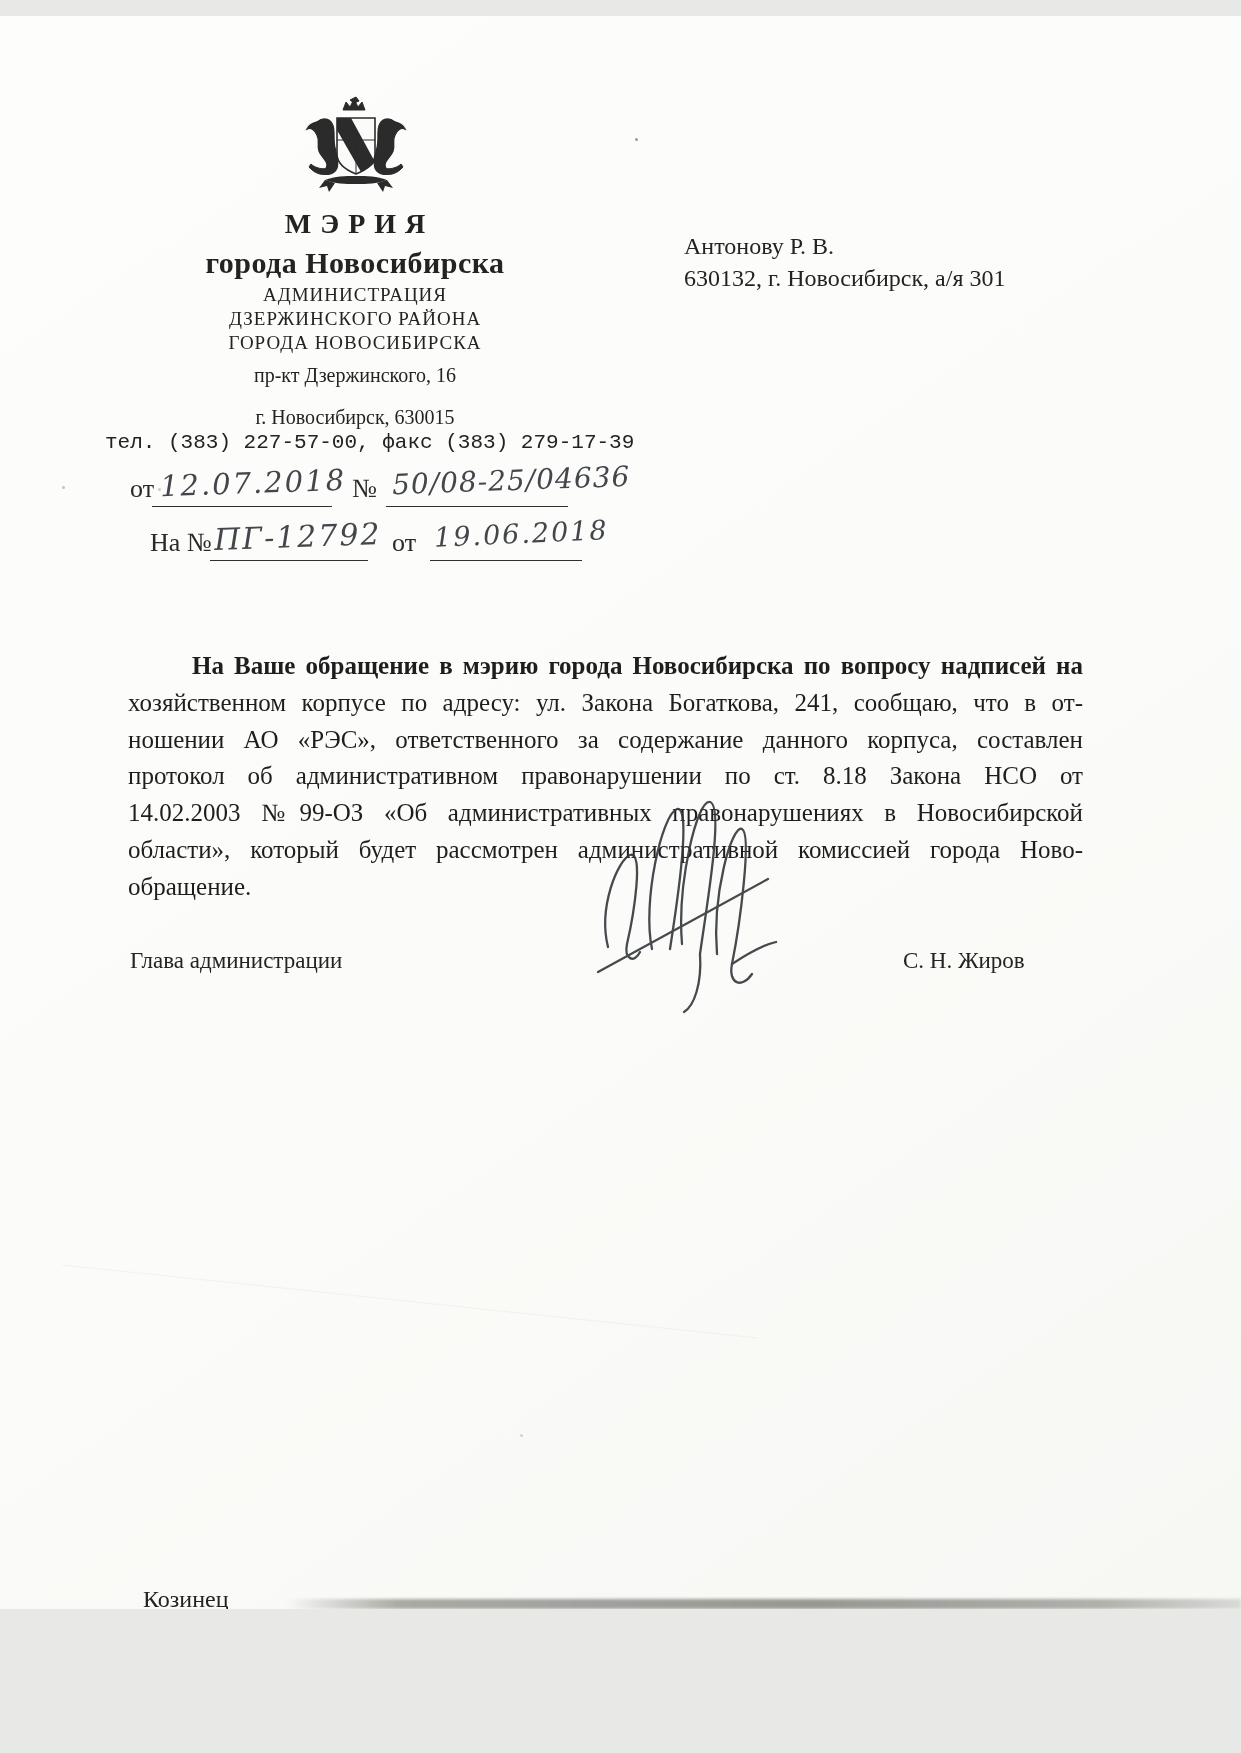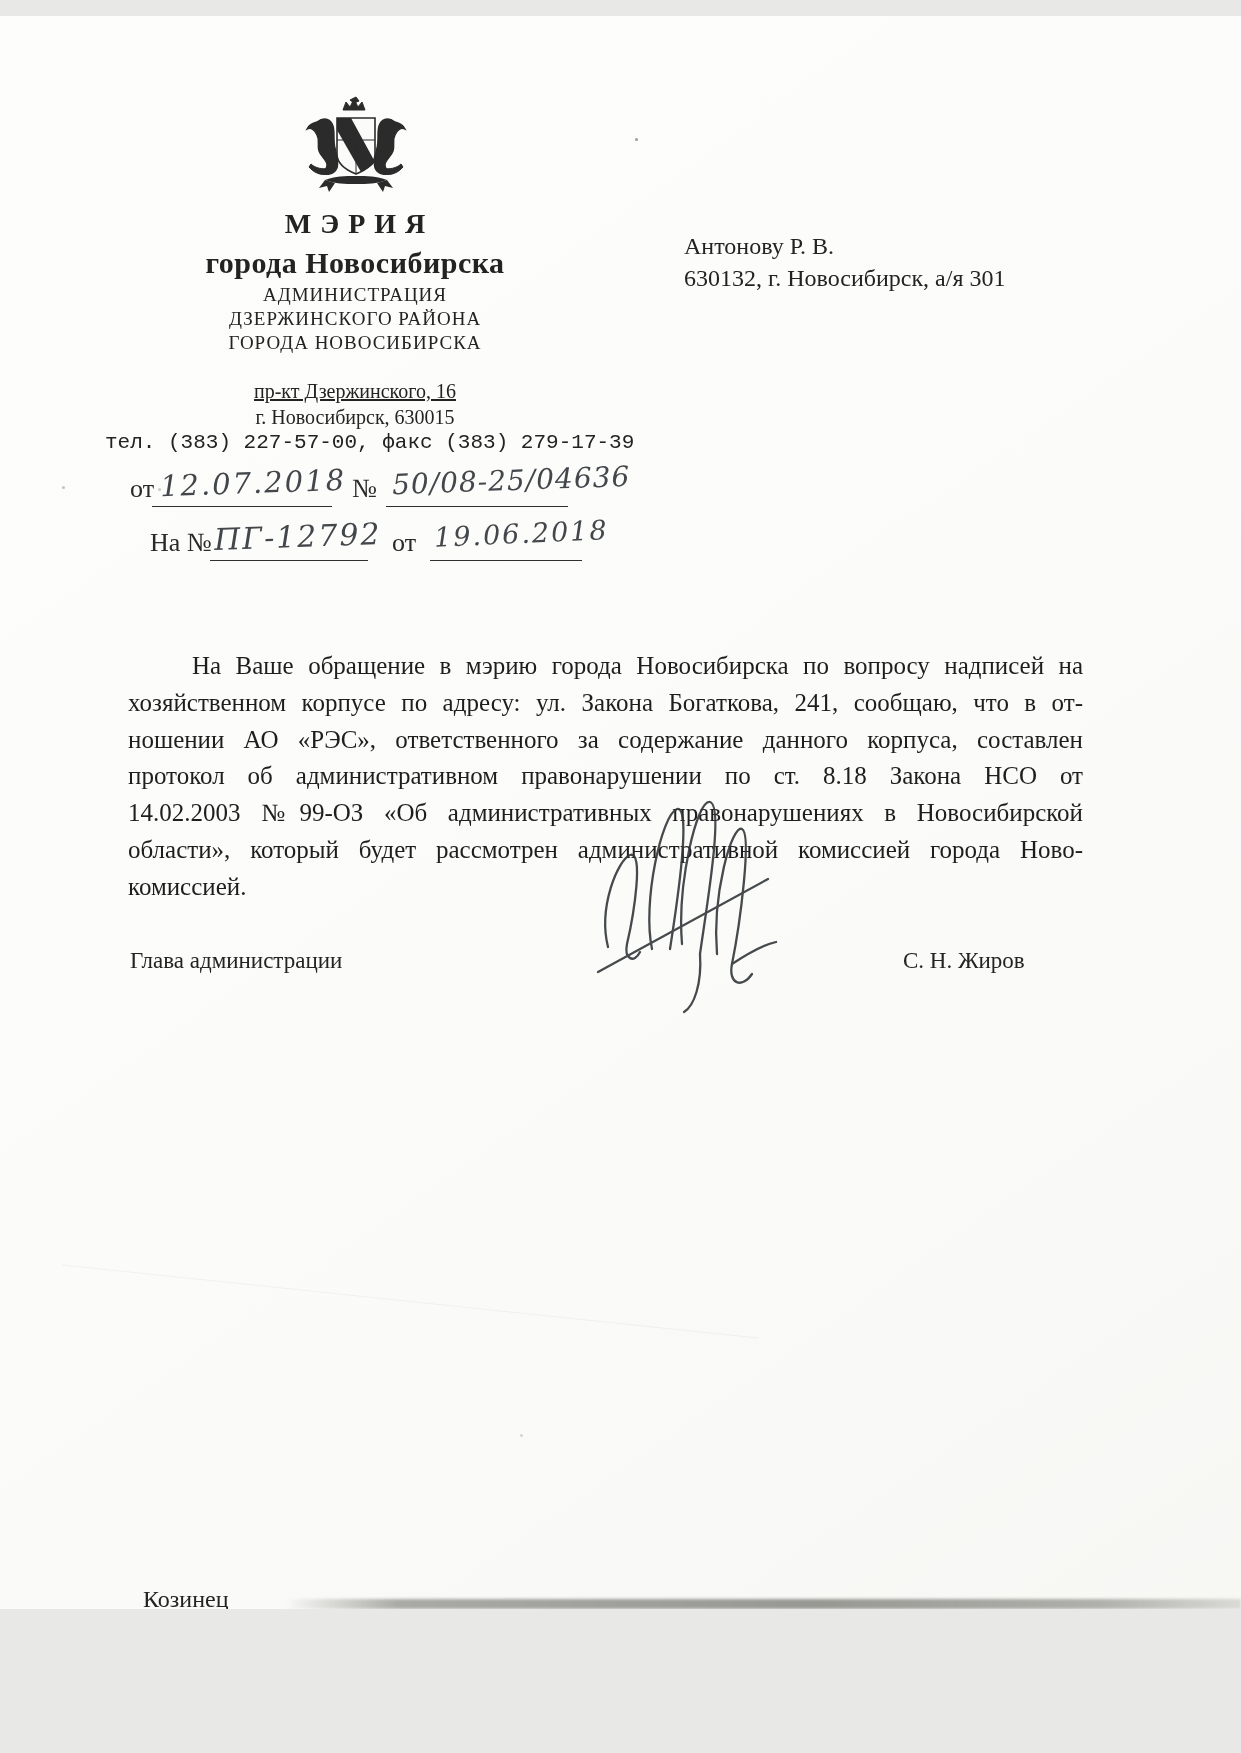--- a/index.html
+++ b/index.html
@@ -31,21 +31,21 @@
     color:#43474b;
     letter-spacing:2px;
     white-space:nowrap;
   }
   
   .body-block{left:128px;top:632px;width:955px;font-size:25px;line-height:36.8px;color:#1e1e1e;}
   .bline{text-align:justify;height:36.8px;overflow:hidden;}
   .bline::after{content:"";display:inline-block;width:100%;height:0;}
   .bline.last{text-align:left;}
   .bline.last::after{content:none;}
-  .indent{text-indent:64px;}
+  .indent{text-indent:64px;font-weight:bold;}
   
   .sig-title{left:130px;top:932px;font-size:23px;}
   .sig-name{left:903px;top:932px;font-size:23px;}
   svg.ink{stroke:#33373b;fill:none;stroke-linecap:round;stroke-linejoin:round;opacity:.9;}
   
   .exec{left:143px;top:1568px;font-size:24px;line-height:31px;}
   .hw-note{
     left:-10px;top:1678px;
     font-family:"DejaVu Serif",serif;font-style:italic;
     font-size:34px;color:#3c4045;letter-spacing:3px;
@@ -96,21 +96,21 @@
         <path d="M92 84 l6 8 -8 -2 -2 6 -6 -9 z"></path>
       </g>
     </svg>
   </div>
 
   <div class="abs lh lh-title" style="top:192px;">МЭРИЯ</div>
   <div class="abs lh lh-title2" style="top:230px;">города Новосибирска</div>
   <div class="abs lh lh-caps" style="top:268px;">АДМИНИСТРАЦИЯ</div>
   <div class="abs lh lh-caps" style="top:292px;">ДЗЕРЖИНСКОГО РАЙОНА</div>
   <div class="abs lh lh-caps" style="top:316px;">ГОРОДА НОВОСИБИРСКА</div>
-  <div class="abs lh lh-addr" style="top:364px;text-decoration:underline;">пр-кт Дзержинского, 16</div>
+  <div class="abs lh lh-addr" style="top:348px;">пр-кт Дзержинского, 16</div>
   <div class="abs lh lh-addr" style="top:390px;">г. Новосибирск, 630015</div>
   <div class="abs lh lh-tel" style="top:415px;">тел. (383) 227-57-00, факс (383) 279-17-39</div>
 
   <div class="abs recipient">
     <div>Антонову Р. В.</div>
     <div>630132, г. Новосибирск, а/я 301</div>
   </div>
 
   <div class="abs ref-label" style="left:130px;top:458px;">от</div>
   <div class="abs uline" style="left:152px;top:489px;width:180px;"></div>
@@ -126,21 +126,21 @@
   <div class="abs uline" style="left:430px;top:543px;width:152px;"></div>
   <div class="abs hw" style="left:434px;top:502px;font-size:27px;transform:rotate(-2.5deg);">19.06.2018</div>
 
   <div class="abs body-block">
     <div class="bline indent">На Ваше обращение в мэрию города Новосибирска по вопросу надписей на</div>
     <div class="bline">хозяйственном корпусе по адресу: ул. Закона Богаткова, 241, сообщаю, что в от-</div>
     <div class="bline">ношении АО «РЭС», ответственного за содержание данного корпуса, составлен</div>
     <div class="bline">протокол об административном правонарушении по ст. 8.18 Закона НСО от</div>
     <div class="bline">14.02.2003 №99-ОЗ «Об административных правонарушениях в Новосибирской</div>
     <div class="bline">области», который будет рассмотрен административной комиссией города Ново-</div>
-    <div class="bline last">комиссией.</div>
+    <div class="bline last">обращение.</div>
   </div>
 
   <div class="abs sig-title">Глава администрации</div>
   <div class="abs sig-name">С. Н. Жиров</div>
 
   <div class="abs" style="left:580px;top:766px;width:210px;height:235px;">
     <svg class="ink" width="210" height="235" viewBox="0 0 210 235" stroke-width="2.3">
       <path d="M28 165 C 18 125, 38 78, 50 73 C 64 68, 54 132, 47 162 C 44 177, 54 182, 60 170"></path>
       <path d="M72 167 C 62 120, 82 32, 97 27 C 112 23, 97 122, 90 167"></path>
       <path d="M102 162 C 97 102, 117 17, 130 20 C 144 24, 127 122, 120 172"></path>

